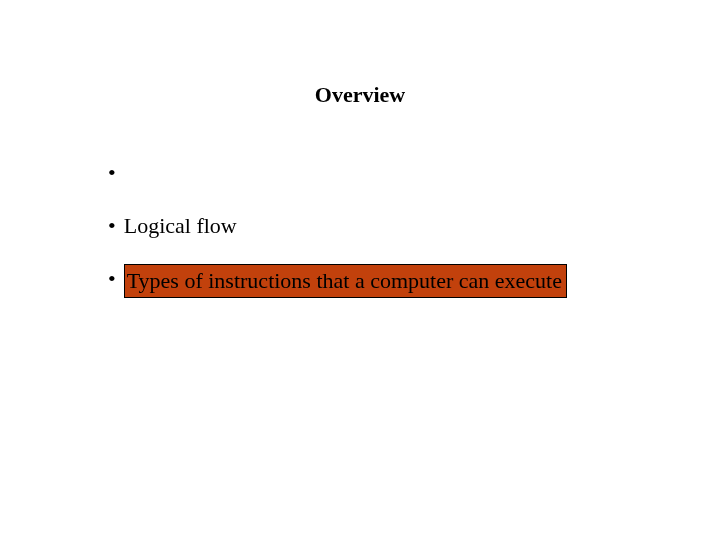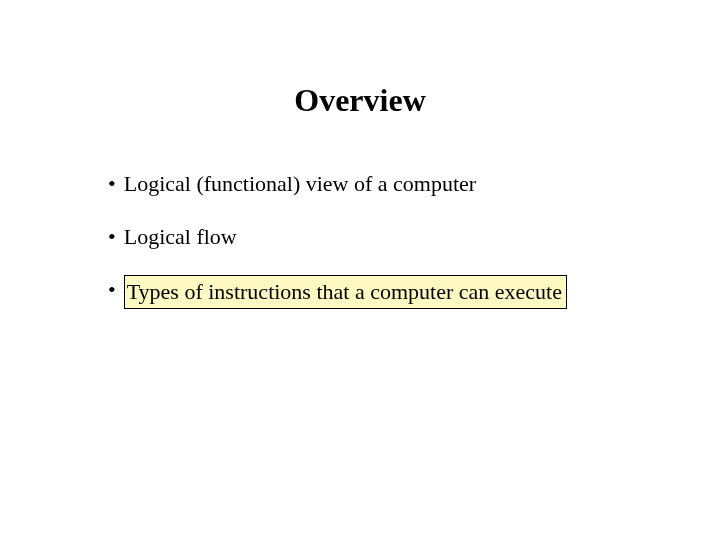--- a/index.html
+++ b/index.html
@@ -13,21 +13,21 @@
       background: #ffffff;
       font-family: "Times New Roman", Times, serif;
       position: relative;
     }
     .slide {
       width: 100%;
       height: 100%;
       padding: 0;
     }
     .title {
-      font-size: 32px;
+      font-size: 22px;
       font-weight: bold;
       text-align: center;
       margin-top: 82px;
       margin-bottom: 50px;
       color: #000;
     }
     .bullet-list {
       margin-left: 108px;
       list-style: none;
     }
@@ -40,34 +40,33 @@
     }
     .bullet-marker {
       margin-right: 8px;
       line-height: 1.4;
     }
     .bullet-text {
       line-height: 1.4;
       display: inline-block;
     }
     .highlighted {
-      background-color: #fef9c3;
+      background-color: #c2410c;
       border: 1px solid #000;
       padding: 1px 4px 1px 2px;
     }
   </style>
 </head>
 <body>
 
 <div class="slide">
   <h1 class="title">Overview</h1>
   <ul class="bullet-list">
     <li class="bullet-item">
       <span class="bullet-marker">•</span>
-      <span class="bullet-text">Logical (functional) view of a computer</span>
     </li>
     <li class="bullet-item">
       <span class="bullet-marker">•</span>
       <span class="bullet-text">Logical flow</span>
     </li>
     <li class="bullet-item">
       <span class="bullet-marker">•</span>
       <span class="bullet-text highlighted">Types of instructions that a computer can execute</span>
     </li>
   </ul>

